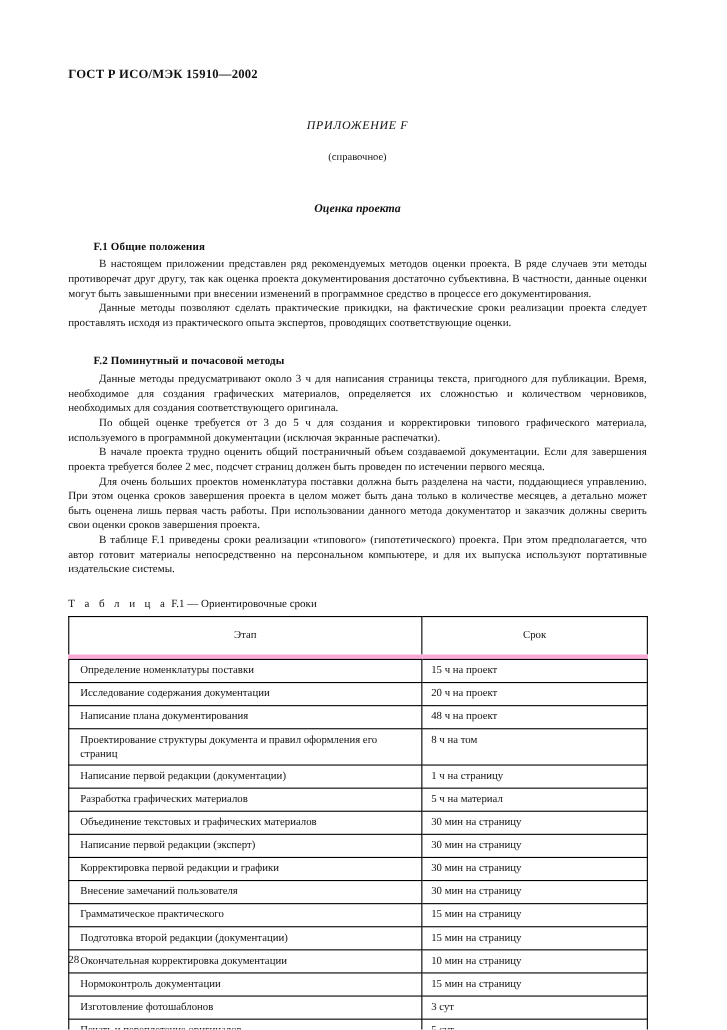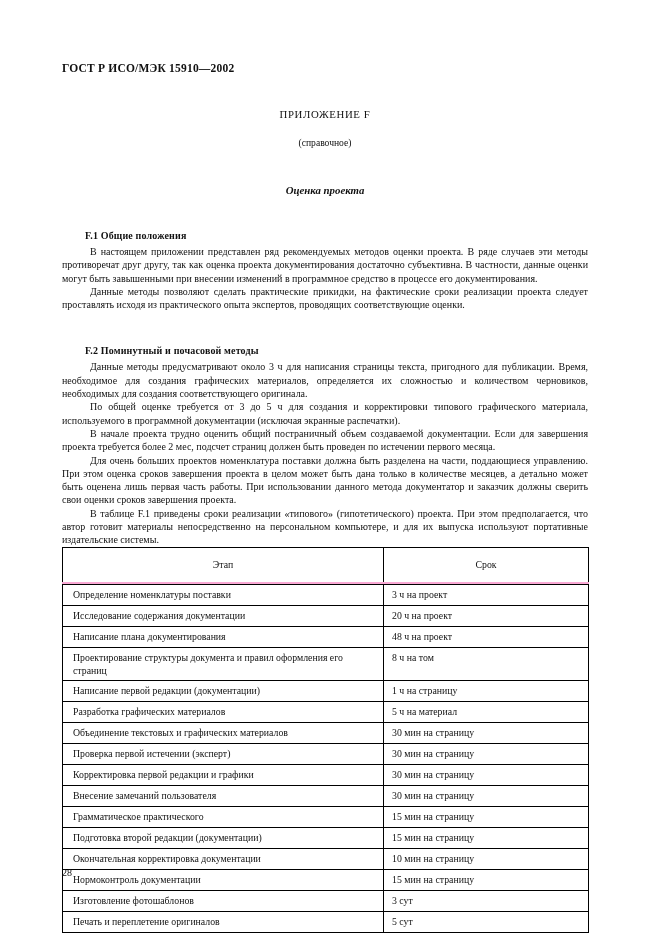--- a/index.html
+++ b/index.html
@@ -32,36 +32,37 @@
     white-space: nowrap;
   }
   .annex-block {
     text-align: center;
     margin: 0 0 0 0;
   }
   .annex-title {
     font-size: 10.8px;
     letter-spacing: 0.6px;
     margin: 0;
+    font-style: italic;
   }
   .annex-sub {
     font-size: 9.6px;
     margin: 17px 0 0 0;
   }
   .doc-title {
     text-align: center;
     font-weight: bold;
     font-size: 10.8px;
     margin: 36px 0 0 0;
     font-style: italic;
   }
   .sec-head {
     font-weight: bold;
     font-size: 10px;
-    margin: 34px 0 0 23px;
+    margin: 23px 0 0 23px;
     letter-spacing: 0.15px;
   }
   p.body-par {
     font-size: 10px;
     line-height: 13.3px;
     text-align: justify;
     text-indent: 28px;
     margin: 4px 0 0 0;
     hyphens: none;
   }
@@ -87,21 +88,21 @@
   table.data td {
     border: 1px solid #000000;
     font-size: 9.8px;
     font-weight: normal;
     vertical-align: top;
   }
   table.data thead th {
     text-align: center;
     height: 30px;
     vertical-align: middle;
-    border-bottom: 2px solid #f9a8d4;
+    border-bottom: 4px solid #f9a8d4;
     padding: 2px 6px;
   }
   table.data thead tr.rule-row th {
     height: 0;
     padding: 0;
     border-top: none;
     border-left: none;
     border-right: none;
     border-bottom: 1px solid #000;
     line-height: 0;
@@ -144,40 +145,44 @@
 
   <div>
     <div class="sec-head">F.2 Поминутный и почасовой методы</div>
     <p class="body-par">Данные методы предусматривают около 3 ч для написания страницы текста, пригодного для публикации. Время, необходимое для создания графических материалов, определяется их сложностью и количеством черновиков, необходимых для создания соответствующего оригинала.</p>
     <p class="body-par tight">По общей оценке требуется от 3 до 5 ч для создания и корректировки типового графического материала, используемого в программной документации (исключая экранные распечатки).</p>
     <p class="body-par tight">В начале проекта трудно оценить общий постраничный объем создаваемой документации. Если для завершения проекта требуется более 2 мес, подсчет страниц должен быть проведен по истечении первого месяца.</p>
     <p class="body-par tight">Для очень больших проектов номенклатура поставки должна быть разделена на части, поддающиеся управлению. При этом оценка сроков завершения проекта в целом может быть дана только в количестве месяцев, а детально может быть оценена лишь первая часть работы. При использовании данного метода документатор и заказчик должны сверить свои оценки сроков завершения проекта.</p>
     <p class="body-par tight">В таблице F.1 приведены сроки реализации «типового» (гипотетического) проекта. При этом предполагается, что автор готовит материалы непосредственно на персональном компьютере, и для их выпуска используют портативные издательские системы.</p>
   </div>
 
+  <div class="tbl-caption">
+    <span class="sp">Т а б л и ц а</span>
+    <span>F.1 — Ориентировочные сроки</span>
+  </div>
 
   <table class="data">
     <colgroup>
         <col class="c1">
         <col class="c2">
       </colgroup>
     <thead>
       <tr>
         <th>Этап</th>
         <th>Срок</th>
       </tr>
       <tr class="rule-row">
         <th></th>
         <th></th>
       </tr>
     </thead>
     <tbody id="tbody">
         <tr>
           <td>Определение номенклатуры поставки</td>
-          <td class="val">3 ч на проект</td>
+          <td class="val">15 ч на проект</td>
         </tr>
         <tr>
           <td>Исследование содержания документации</td>
           <td class="val">20 ч на проект</td>
         </tr>
         <tr>
           <td>Написание плана документирования</td>
           <td class="val">48 ч на проект</td>
         </tr>
         <tr>
@@ -190,21 +195,21 @@
         </tr>
         <tr>
           <td>Разработка графических материалов</td>
           <td class="val">5 ч на материал</td>
         </tr>
         <tr>
           <td>Объединение текстовых и графических материалов</td>
           <td class="val">30 мин на страницу</td>
         </tr>
         <tr>
-          <td>Проверка первой истечении (эксперт)</td>
+          <td>Написание первой редакции (эксперт)</td>
           <td class="val">30 мин на страницу</td>
         </tr>
         <tr>
           <td>Корректировка первой редакции и графики</td>
           <td class="val">30 мин на страницу</td>
         </tr>
         <tr>
           <td>Внесение замечаний пользователя</td>
           <td class="val">30 мин на страницу</td>
         </tr>

